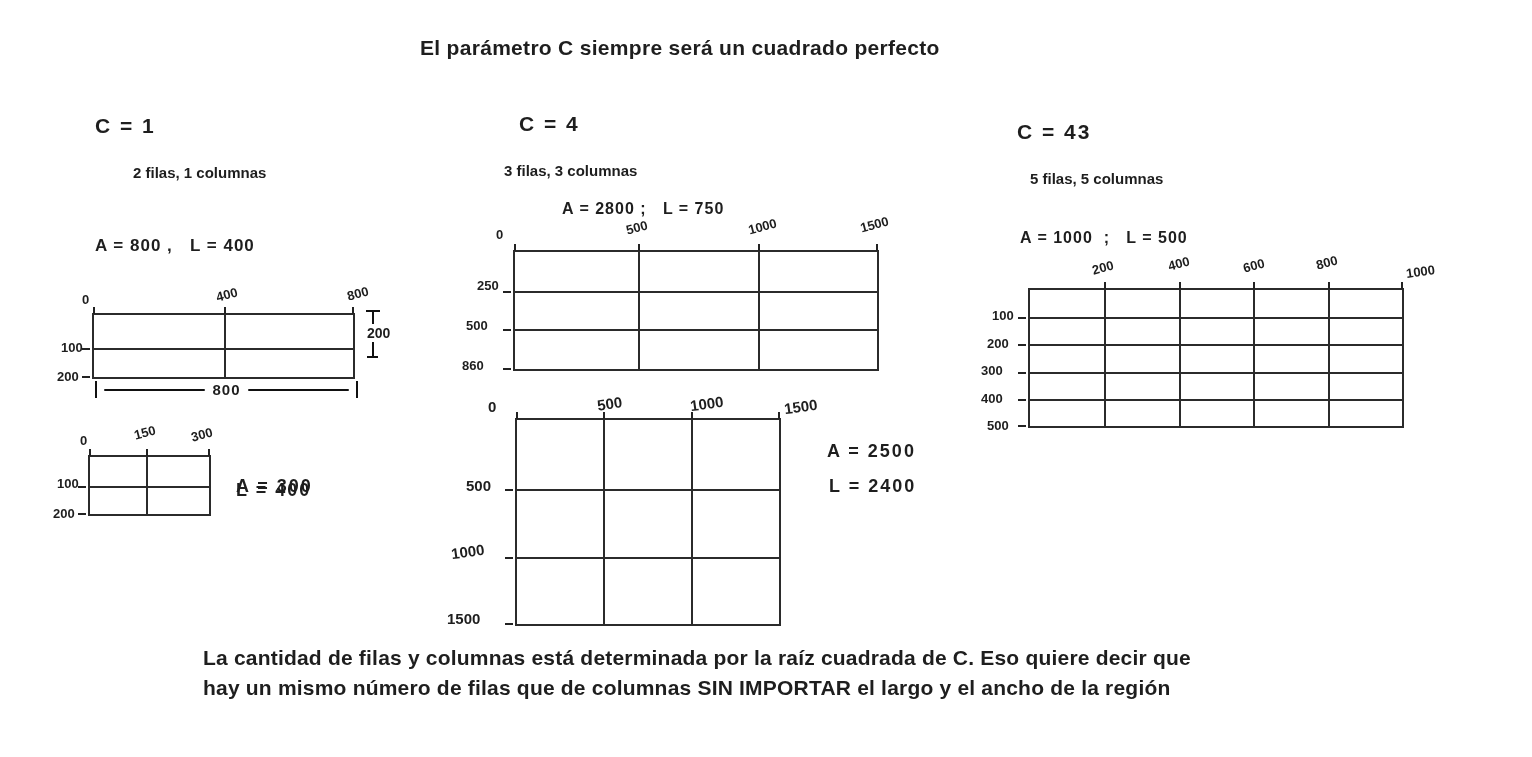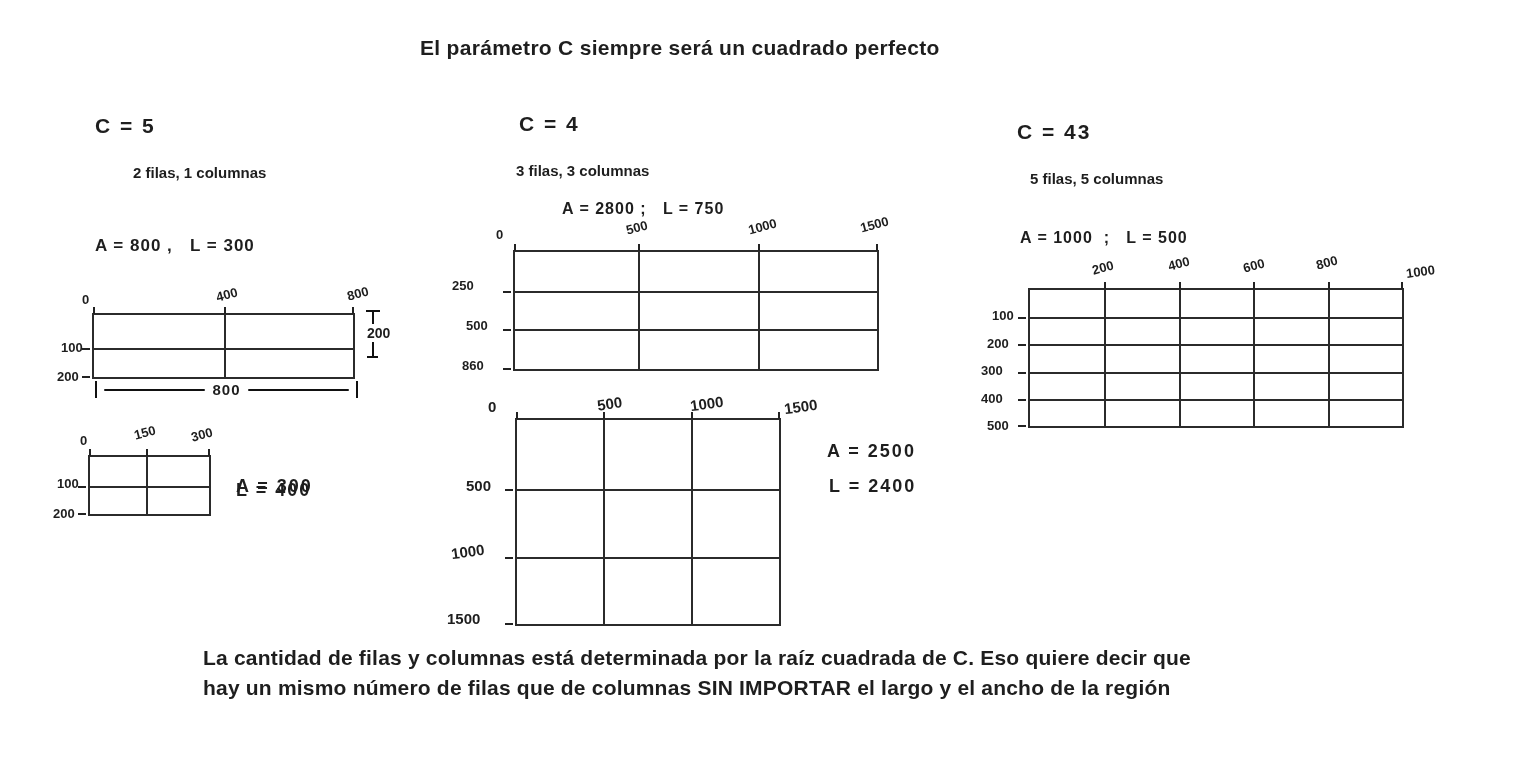--- a/index.html
+++ b/index.html
@@ -34,23 +34,23 @@
   .hbrace { position:absolute; display:flex; flex-direction:row; align-items:center; gap:7px; }
   .hb-cap  { width:2px; height:17px; background:#111; }
   .hb-line { flex:1; height:2px; background:#111; border-radius:2px; }
   .hb-label{ font-size:15px; font-weight:700; letter-spacing:1px; }
 </style>
 </head>
 <body>
 
 <div class="abs title" style="left:420px; top:36px;">El parámetro C siempre será un cuadrado perfecto</div>
 
-<div class="abs clabel" style="left:95px; top:114px;">C = 5</div>
+<div class="abs clabel" style="left:95px; top:114px;">C = 1</div>
 <div class="abs rclabel" style="left:133px; top:164px;">2 filas, 1 columnas</div>
-<div class="abs dims" style="left:95px; top:236px;">A = 800 ,   L = 300</div>
+<div class="abs dims" style="left:95px; top:236px;">A = 800 ,   L = 400</div>
 
 <div class="grid" style="left:92px; top:313px; width:263px; height:66px;">
   <div class="vline" style="left:50%;"></div>
   <div class="hline" style="top:54%;"></div>
   <div class="tm" style="left:-1px;"></div>
   <div class="tm" style="left:50%;"></div>
   <div class="tm" style="right:-1px;"></div>
   <div class="td" style="top:54%;"></div>
   <div class="td" style="bottom:-1px;"></div>
 </div>
@@ -87,41 +87,41 @@
 </div>
 <span class="abs tick" style="left:80px;  top:433px;">0</span>
 <span class="abs tick r15" style="left:134px; top:425px;">150</span>
 <span class="abs tick r15" style="left:191px; top:427px;">300</span>
 <span class="abs tick" style="left:57px; top:476px;">100</span>
 <span class="abs tick" style="left:53px; top:506px;">200</span>
 <div class="abs side" style="left:236px; top:476px;">A = 300</div>
 <div class="abs side" style="left:236px; top:480px;">L = 400</div>
 
 <div class="abs clabel" style="left:519px; top:112px;">C = 4</div>
-<div class="abs rclabel" style="left:516px; top:162px;text-align:center;">3 filas, 3 columnas</div>
+<div class="abs rclabel" style="left:504px; top:162px;text-align:center;">3 filas, 3 columnas</div>
 <div class="abs dims" style="left:562px; top:200px; font-size:16px;">A = 2800 ;   L = 750</div>
 
 <div class="grid" style="left:513px; top:250px; width:366px; height:121px;">
   <div class="vline" style="left:34%;"></div>
   <div class="vline" style="left:67%;"></div>
   <div class="hline" style="top:33%;"></div>
   <div class="hline" style="top:66%;"></div>
   <div class="tm" style="left:-1px;"></div>
   <div class="tm" style="left:34%;"></div>
   <div class="tm" style="left:67%;"></div>
   <div class="tm" style="right:-1px;"></div>
   <div class="td" style="top:33%;"></div>
   <div class="td" style="top:66%;"></div>
   <div class="td" style="bottom:-1px;"></div>
 </div>
 <span class="abs tick" style="left:496px; top:227px;">0</span>
 <span class="abs tick r15" style="left:626px; top:220px;">500</span>
 <span class="abs tick r15" style="left:748px; top:219px;">1000</span>
 <span class="abs tick r15" style="left:860px; top:217px;">1500</span>
-<span class="abs tick" style="left:452px; top:278px;">250</span>
+<span class="abs tick" style="left:477px; top:278px;">250</span>
 <span class="abs tick" style="left:466px; top:318px;">500</span>
 <span class="abs tick" style="left:462px; top:358px;">860</span>
 
 <div class="grid" style="left:515px; top:418px; width:266px; height:208px;">
   <div class="vline" style="left:33%;"></div>
   <div class="vline" style="left:66.5%;"></div>
   <div class="hline" style="top:34%;"></div>
   <div class="hline" style="top:67%;"></div>
   <div class="tm" style="left:-1px;"></div>
   <div class="tm" style="left:33%;"></div>

